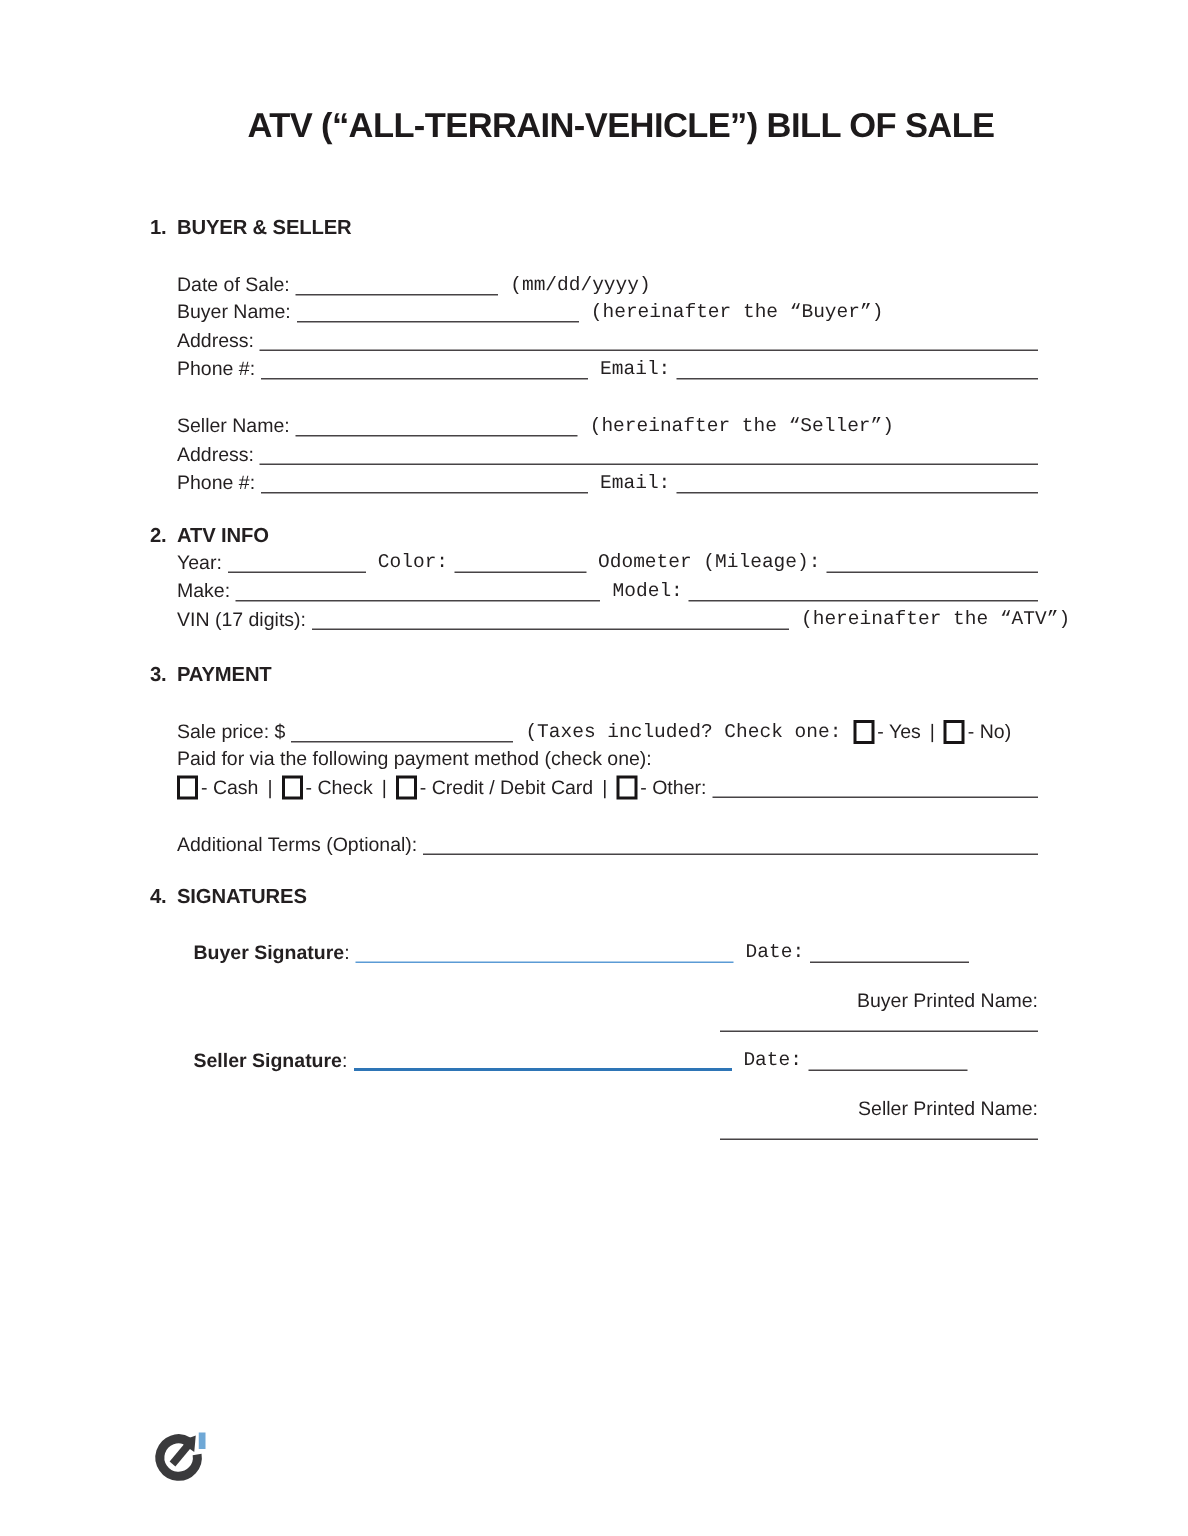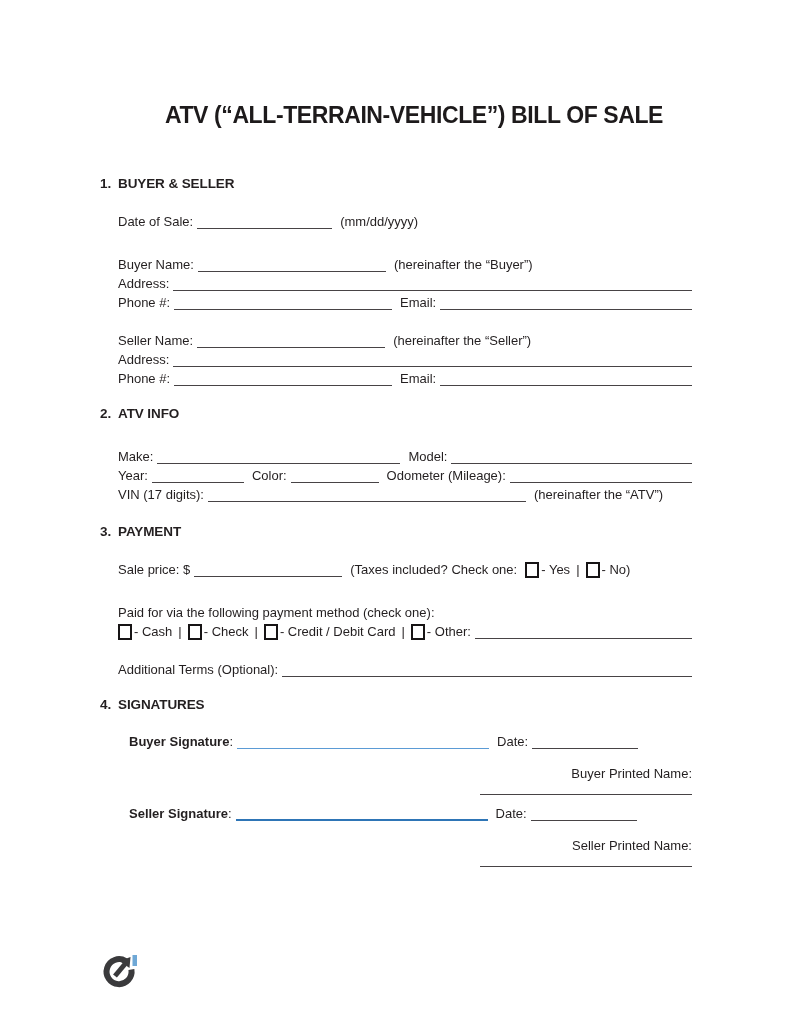--- a/index.html
+++ b/index.html
@@ -7,21 +7,21 @@
   .page {
     width: 792px; height: 1024px;
     position: relative;
     background: #ffffff;
     font-family: "Liberation Sans", sans-serif;
     color: #231f20;
     font-size: 13px;
     overflow: hidden;
   }
   .doc-title {
-    padding-top: 102px;
+    padding-top: 70px;
     text-align: center;
     font-size: 23px;
     font-weight: bold;
     letter-spacing: -0.4px;
     color: #1d1a1b;
     margin-left: 36px;
   }
   .sec-head {
     margin-left: 100px;
     display: flex;
@@ -38,21 +38,21 @@
     white-space: nowrap;
   }
   .row .lbl { line-height: 15px; flex: 0 0 auto; }
   .line {
     border-bottom: 1px solid #474345;
     height: 14px;
     margin-left: 4px;
     flex: 0 0 auto;
   }
   .flex1 { flex: 1 1 auto; }
-  .gapl { margin-left: 8px; }
+  .gapl { margin-left: 8px; font-family: Liberation Mono, monospace; }
   .w135 { width: 135px; } .w185 { width: 188px; } .w215 { width: 218px; }
   .w240 { width: 243px; } .w90 { width: 92px; } .w88 { width: 88px; }
   .w320 { width: 318px; } .w145 { width: 148px; } .w250 { width: 252px; }
   .w105 { width: 106px; } .w210 { width: 212px; }
   .cb {
     display: inline-block;
     width: 14px; height: 16px;
     border: 2px solid #171415;
     background: #fff;
     flex: 0 0 auto;
@@ -65,21 +65,21 @@
     height: 14px; margin-left: 4px; flex: 0 0 auto;
   }
   .sig-line-seller {
     border-bottom: 2.5px solid #2e75b6;
     height: 14px; margin-left: 4px; flex: 0 0 auto;
   }
   .bold { font-weight: bold; padding-left: 11px; }
   
   .mt-sec1 { margin-top: 47px; }
   .mt20 { margin-top: 20px; }
-  .mt18 { margin-top: 25px; }
+  .mt18 { margin-top: 0; }
   .mt22 { margin-top: 22px; }
   .mt19 { margin-top: 19px; }
   .mt17 { margin-top: 17px; flex-direction: column; }
   .mt40 { margin-top: 19px; }
   .block .row + .row { margin-top: 1px; }
   .logo {
     position: absolute;
     left: 102px; top: 950px;
     width: 38px; height: 42px;
   }
@@ -141,31 +141,31 @@
   </div>
 
   <div class="sec-head mt20">
     <span class="num">2.</span>
     <span>ATV INFO</span>
   </div>
 
   <div class="rows">
     <div class="block mt18">
       <div class="row">
-        <span class="lbl">Make:</span>
-        <span class="line w240"></span>
-        <span class="lbl gapl">Model:</span>
-        <span class="line flex1"></span>
-      </div>
-      <div class="row">
         <span class="lbl">Year:</span>
         <span class="line w90"></span>
         <span class="lbl gapl">Color:</span>
         <span class="line w88"></span>
         <span class="lbl gapl">Odometer (Mileage):</span>
+        <span class="line flex1"></span>
+      </div>
+      <div class="row">
+        <span class="lbl">Make:</span>
+        <span class="line w240"></span>
+        <span class="lbl gapl">Model:</span>
         <span class="line flex1"></span>
       </div>
       <div class="row">
         <span class="lbl">VIN (17 digits):</span>
         <span class="line w320"></span>
         <span class="lbl gapl">(hereinafter the “ATV”)</span>
       </div>
     </div>
   </div>
 

